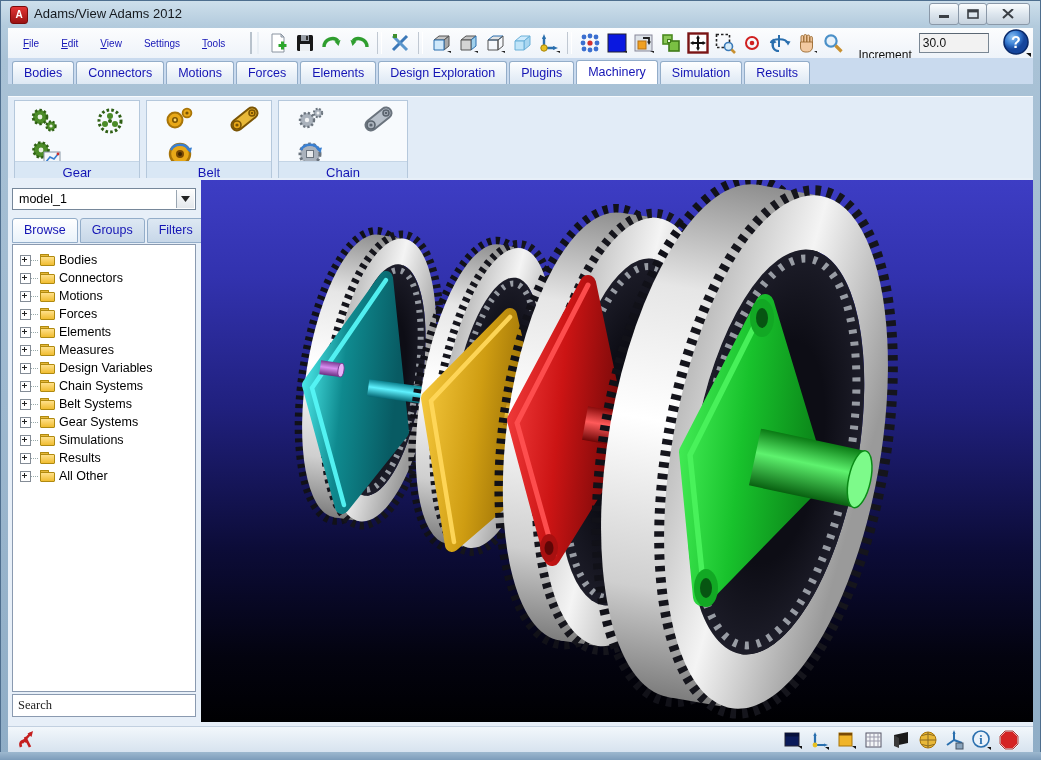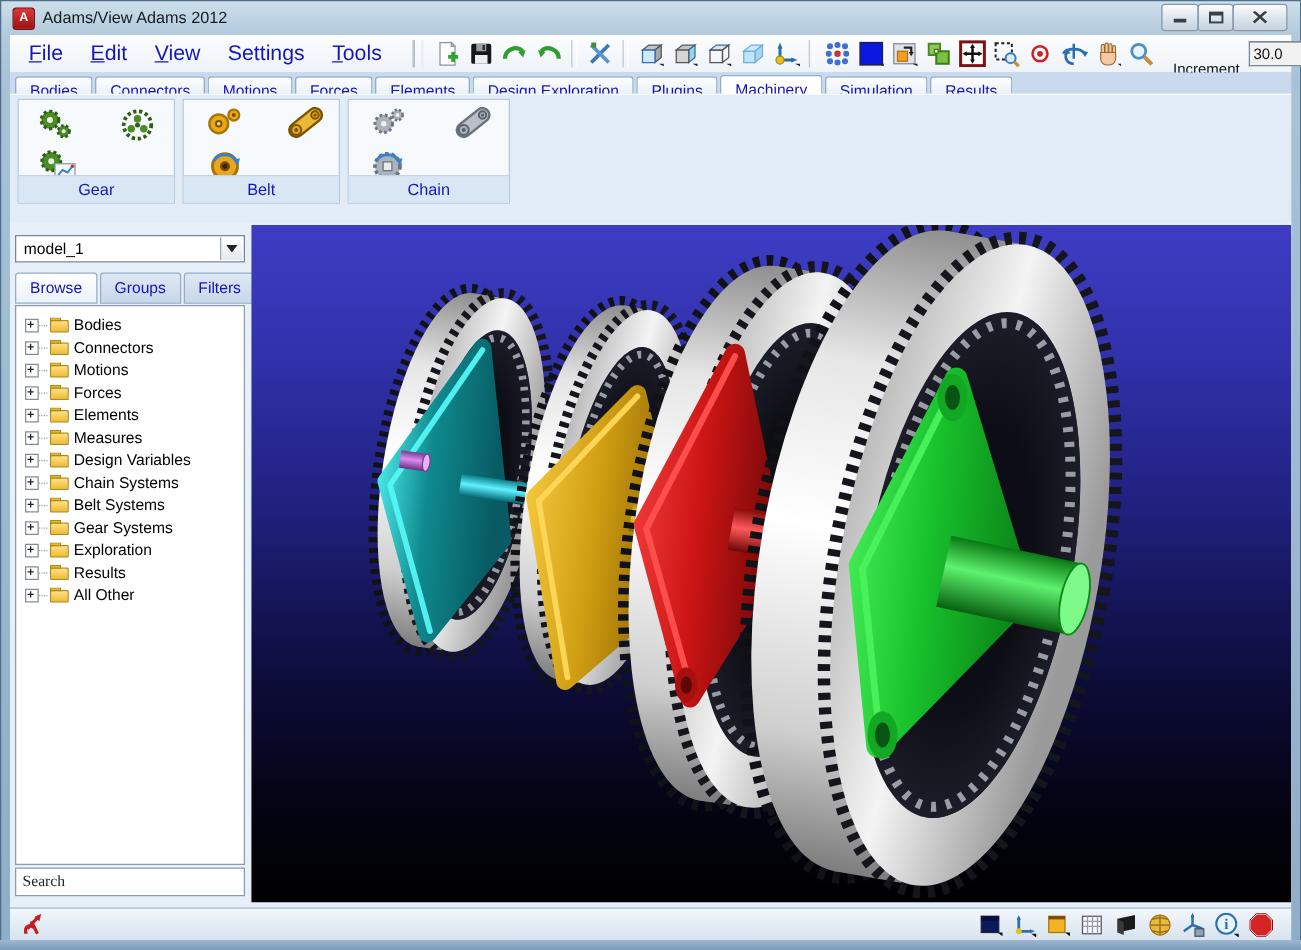--- a/index.html
+++ b/index.html
@@ -12,39 +12,39 @@
            background:linear-gradient(#e23535,#9a1212);border:1px solid #7a0a0a;color:#fff;
            font-size:10px;font-weight:bold;text-align:center;line-height:16px;}
   .title{position:absolute;left:34px;top:6px;font-size:13px;color:#15191e;}
   .winbtn{position:absolute;top:3px;height:20px;border:1px solid #8a98a8;border-radius:3px;
           background:linear-gradient(#fbfdfe,#dde6ee 50%,#c6d2de);display:flex;align-items:center;justify-content:center;}
   .btn-min{left:929px;width:28px}.btn-max{left:958px;width:27px}.btn-close{left:986px;width:42px}
   
   .menurow{position:absolute;left:8px;top:28px;width:1025px;height:30px;
            background:linear-gradient(#fcfdfe,#eef3f9);border-bottom:1px solid #d4dde8;display:flex;align-items:center;}
   .menu{display:flex;gap:4px;padding-left:6px;}
-  .menu .mi{color:#1616b6;font-size:17px;padding:3px 9px;cursor:default;}
+  .menu .mi{color:#1616b6;font-size:10px;padding:3px 9px;cursor:default;}
   .menu .mi u{text-decoration:underline;}
   .tbar{display:flex;align-items:center;gap:3px;margin-left:16px;flex:1;}
   .ticon{width:24px;height:24px;display:flex;align-items:center;justify-content:center;}
   .tsep{width:3px;height:22px;border-left:1px solid #c0c8d2;border-right:1px solid #fff;margin:0 3px;}
   .grip{width:5px;height:22px;border-left:2px solid #b8c2cc;border-right:2px solid #e8eef4;margin-right:4px;}
   .inclabel{font-size:12px;color:#111;margin-left:10px;margin-right:4px;margin-top:24px;}
   .incfield{width:62px;height:18px;border:1px solid #7a8794;border-top-color:#5a6774;background:#f2f2f2;
             font-size:12px;font-family:Liberation Sans, sans-serif;padding:0 3px;color:#111;}
   .helpwrap{margin-left:10px;margin-right:6px;}
   
   .tabrow{position:absolute;left:8px;top:58px;width:1025px;height:26px;background:#c9daee;
           display:flex;align-items:flex-end;padding-left:2px;box-sizing:border-box;}
   .rtab{border:1px solid #93adc9;border-bottom:none;border-radius:3px 3px 0 0;margin-left:2px;
         background:linear-gradient(#fdfeff,#dde8f4);color:#1414b4;font-size:12.5px;
         padding:4px 11px 4px 11px;line-height:14px;cursor:default;}
   .rtab.active{background:#ffffff;padding-bottom:5px;}
   
-  .ribbon{position:absolute;left:8px;top:75px;width:1025px;height:112px;background:#e2ecf7;
+  .ribbon{position:absolute;left:8px;top:96px;width:1025px;height:112px;background:#e2ecf7;
           border-top:1px solid #f7fafd;border-bottom:1px solid #b7c7d9;box-sizing:border-box;}
   .group{position:absolute;top:3px;height:84px;background:#f7fafd;border:1px solid #b5c8dc;box-sizing:border-box;}
   .group .glabel{position:absolute;left:0;bottom:0;width:100%;height:21px;background:#d9e7f5;
                  border-top:1px solid #c4d5e6;color:#1414b4;font-size:13px;text-align:center;line-height:21px;}
   .gicon{position:absolute;width:28px;height:28px;}
   
   .mainbg{position:absolute;left:8px;top:178px;width:1025px;height:548px;background:#e7eff8;}
   .sidebar{position:absolute;left:8px;top:180px;width:193px;height:546px;}
   .combo{position:absolute;left:4px;top:8px;width:184px;height:22px;background:#fff;border:1px solid #76879a;box-sizing:border-box;}
   .combo .ctext{position:absolute;left:6px;top:3px;font-size:12.5px;color:#000;}
@@ -486,21 +486,21 @@
       <div class="trow">
           <span class="exp"></span>
           <span class="dots"></span>
           <span class="folder"></span>
           <span class="lbl">Gear Systems</span>
         </div>
       <div class="trow">
           <span class="exp"></span>
           <span class="dots"></span>
           <span class="folder"></span>
-          <span class="lbl">Exploration</span>
+          <span class="lbl">Simulations</span>
         </div>
       <div class="trow">
           <span class="exp"></span>
           <span class="dots"></span>
           <span class="folder"></span>
           <span class="lbl">Results</span>
         </div>
       <div class="trow">
           <span class="exp"></span>
           <span class="dots"></span>

